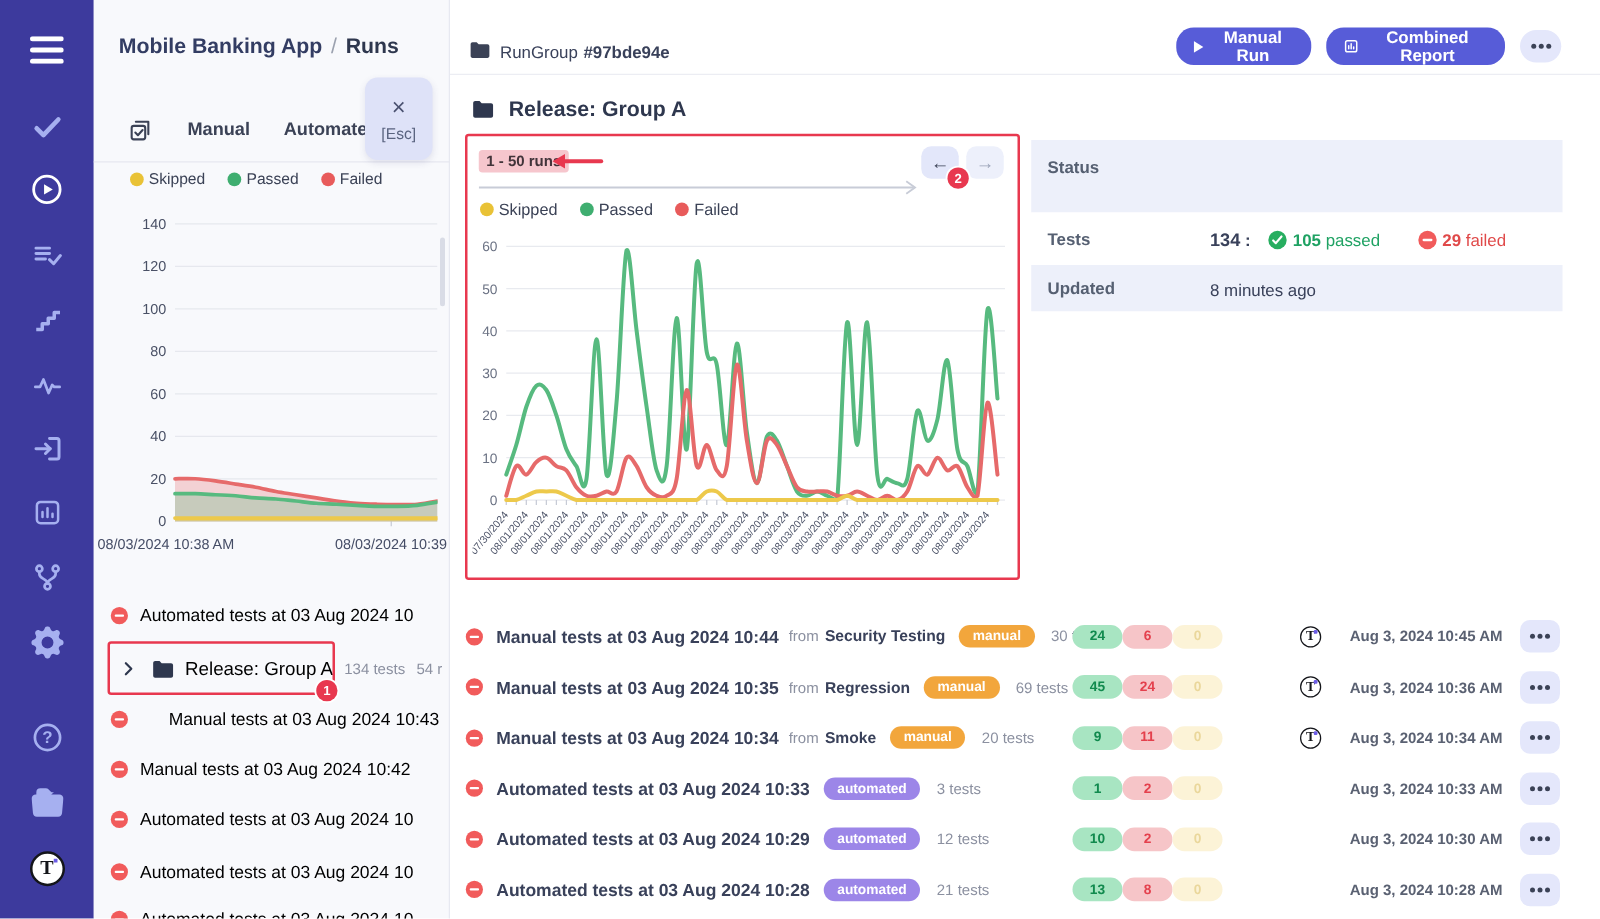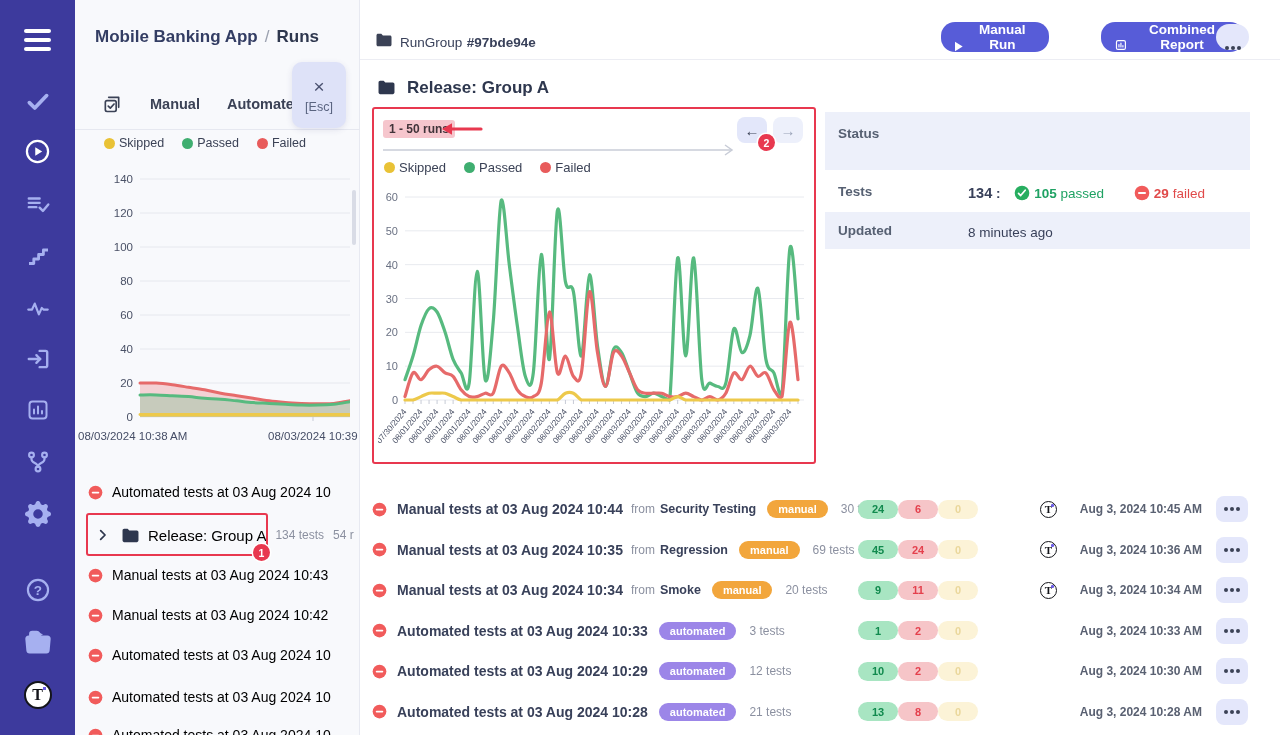--- a/index.html
+++ b/index.html
@@ -30,21 +30,21 @@
   .scroll-thumb{left:352px;top:190px;width:4px;height:55px;border-radius:2px;background:#D9DCE6;}
   
   .lrow{position:absolute;left:88px;width:272px;height:28px;display:flex;align-items:center;overflow:hidden;cursor:pointer;white-space:nowrap;}
   .lrow-title{font-size:14px;font-weight:normal;color:#000000;margin-left:9px;}
   .lrow-meta{font-size:12px;color:#8B90A0;margin-left:9px;}
   .minus-ic{flex:0 0 15px;width:15px;height:15px;}
   
   .topbar{left:360px;top:0;width:920px;height:60px;background:#fff;border-bottom:1px solid #ECEDF3;box-sizing:border-box;}
   .rg-label{font-size:13.5px;color:#39415A;}
   .rg-id{font-weight:bold;}
-  .btn{display:flex;align-items:flex-end;justify-content:center;gap:7px;height:30px;border-radius:14px;cursor:pointer;
+  .btn{display:flex;align-items:center;justify-content:center;gap:7px;height:30px;border-radius:14px;cursor:pointer;
     background:#575CD8;color:#fff;font-size:13.5px;font-weight:bold;padding:0 14px;box-sizing:border-box;border:none;}
   .btn-light{background:#E4E7FB;color:#3B4256;padding:0;}
   .dots3{width:4px;height:4px;border-radius:50%;background:#3B4256;box-shadow:6px 0 #3B4256,-6px 0 #3B4256;display:inline-block;}
   .h-group{font-size:17px;font-weight:bold;color:#2E374E;}
   
   .anno-box{border:2.5px solid #E8384F;border-radius:3px;z-index:6;pointer-events:none;}
   .anno-badge{width:17px;height:17px;border-radius:50%;background:#E8384F;color:#fff;font-size:10.5px;font-weight:bold;
     display:flex;align-items:center;justify-content:center;z-index:7;box-shadow:0 0 0 1.5px #fff;}
   .range-label{background:#F6C6CD;color:#42343A;font-size:12px;font-weight:bold;padding:2px 6px;border-radius:3px;z-index:7;}
   .pg-btn{width:30px;height:26px;border-radius:8px;display:flex;align-items:center;justify-content:center;
@@ -250,21 +250,21 @@
         <svg width="14" height="14" viewBox="0 0 24 24">
           <path d="M8 4.5l7.5 7.5L8 19.5" stroke="#2E374E" stroke-width="3" fill="none" stroke-linecap="round" stroke-linejoin="round"></path>
         </svg>
         <svg width="17" height="15" viewBox="0 0 16 14" style="margin-left:12px;">
           <path d="M.5 2.2C.5 1.4 1.2.7 2 .7h3.3l1.6 1.7h7.1c.8 0 1.5.7 1.5 1.5v7.9c0 .8-.7 1.5-1.5 1.5H2c-.8 0-1.5-.7-1.5-1.5z" fill="#2E374E"></path>
         </svg>
         <span class="lrow-title" style="font-size: 15px;">Release: Group A</span>
         <span class="lrow-meta">134 tests</span>
         <span class="lrow-meta">54 r</span>
       </div>
-      <div class="lrow abs" style="top: 561px;">
+      <div class="lrow abs" style="top: 561px; gap: 23px;">
         <svg width="15" height="15" viewBox="0 0 24 24" class="minus-ic">
           <circle cx="12" cy="12" r="11" fill="#F15B5B"></circle>
           <rect x="6" y="10.6" width="12" height="2.8" rx="1.4" fill="#fff"></rect>
         </svg>
         <span class="lrow-title">Manual tests at 03 Aug 2024 10:43</span>
       </div>
       <div class="lrow abs" style="top: 601px;">
         <svg width="15" height="15" viewBox="0 0 24 24" class="minus-ic">
           <circle cx="12" cy="12" r="11" fill="#F15B5B"></circle>
           <rect x="6" y="10.6" width="12" height="2.8" rx="1.4" fill="#fff"></rect>
@@ -306,21 +306,21 @@
   <div class="abs" style="left:400px;top:33px;">
     <span class="rg-label">RunGroup</span>
     <span class="rg-label rg-id">#97bde94e</span>
   </div>
   <button class="abs btn" style="left:941px;top:22px;width:108px;">
     <svg width="9" height="11" viewBox="0 0 9 11">
         <path d="M0 0l9 5.5L0 11z" fill="#fff"></path>
       </svg>
     <span>Manual Run</span>
   </button>
-  <button class="abs btn" style="left:1101px;top:22px;width:143px;">
+  <button class="abs btn" style="left:1061px;top:22px;width:143px;">
     <svg width="14" height="14" viewBox="0 0 24 24" fill="none" stroke="#fff" stroke-width="2.4" stroke-linecap="round">
         <rect x="3" y="3" width="18" height="18" rx="3"></rect>
         <path d="M8 16v-5M12 16V8M16 16v-3"></path>
       </svg>
     <span>Combined Report</span>
   </button>
   <button class="abs btn btn-light" style="left:1216px;top:24px;width:33px;height:26px;">
     <span class="dots3"></span>
   </button>
 

